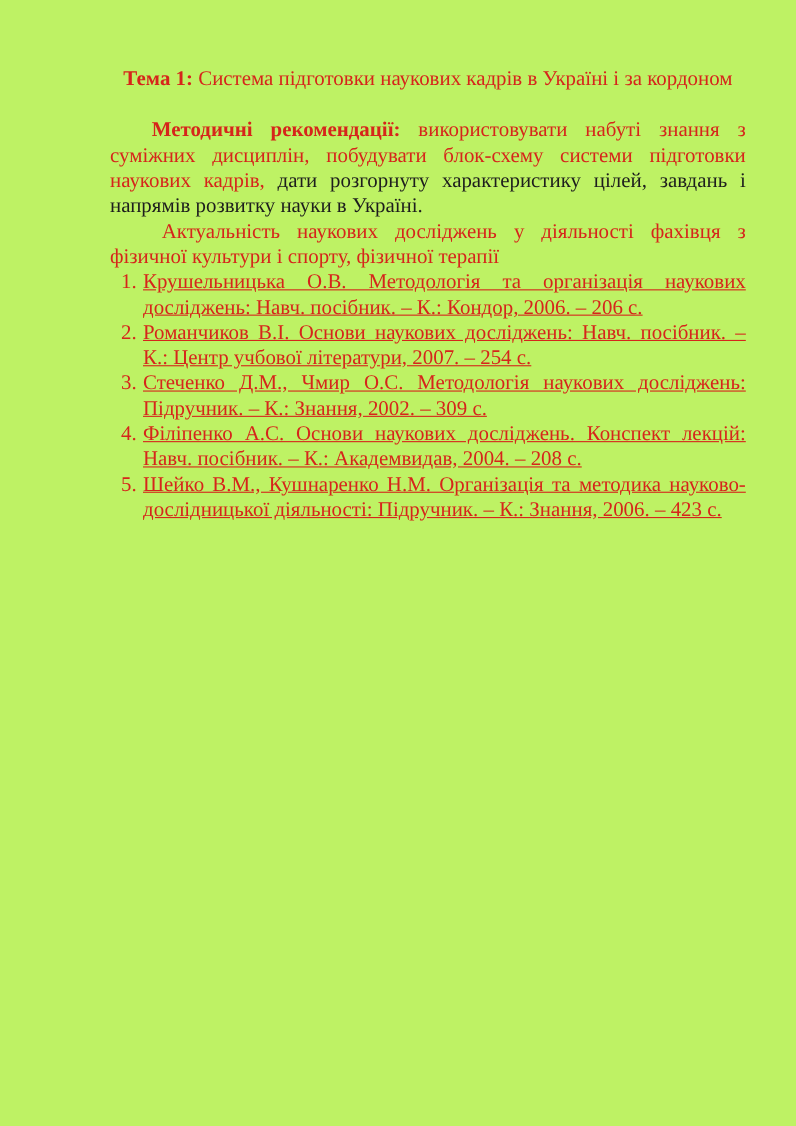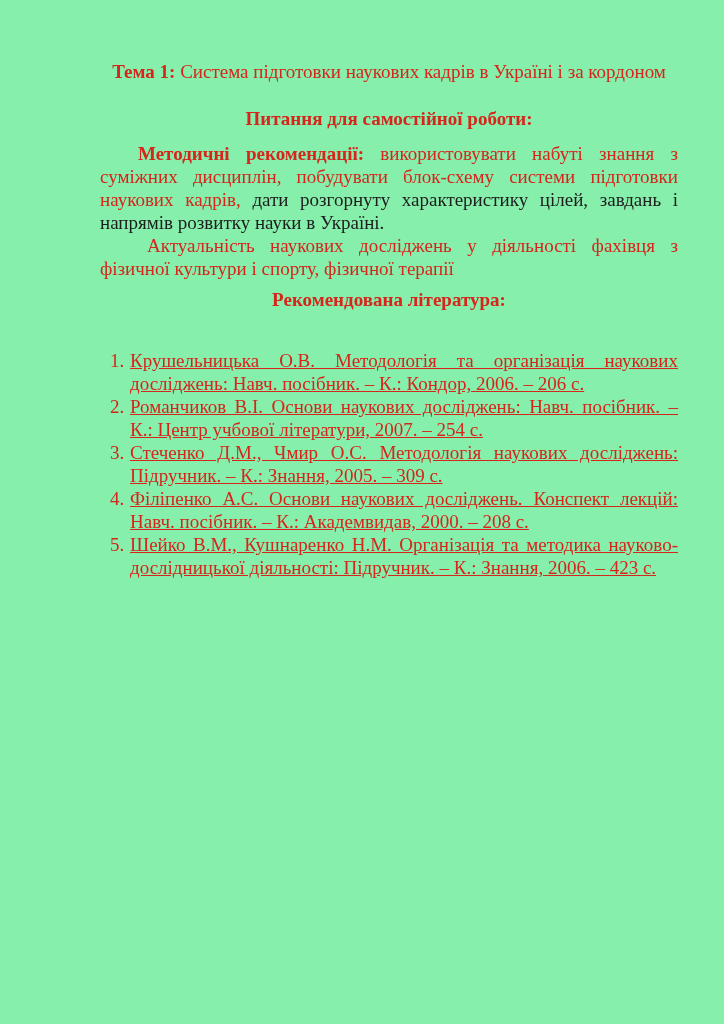--- a/index.html
+++ b/index.html
@@ -11,21 +11,21 @@
     padding: 0;
   }
   body {
     background: #ffffff;
     font-family: "Liberation Serif", "DejaVu Serif", serif;
   }
   .page {
     position: relative;
     width: 724px;
     height: 1024px;
-    background: #86efac;
+    background: #bef264;
     overflow: hidden;
     box-sizing: border-box;
     padding-top: 60px;
   }
   .content {
     margin-left: 100px;
     width: 578px;
     font-size: 19px;
     line-height: 23px;
     color: var(--red);
@@ -86,44 +86,42 @@
   }
 </style>
 </head>
 <body style="background: rgb(255, 255, 255);">
 
 <div class="page">
   <div class="content">
 
     <p class="doc-title"><span class="bold">Тема 1:</span><span> Система підготовки наукових кадрів в Україні і за кордоном</span></p>
 
-    <p class="centered-heading">Питання для самостійної роботи:</p>
 
     <p class="para methodical"><span class="bold red-part">Методичні рекомендації:</span><span class="red-part"> використовувати набуті знання з суміжних дисциплін, побудувати блок-схему системи підготовки наукових кадрів,</span><span class="black-part"> дати розгорнуту характеристику цілей, завдань і напрямів розвитку науки в Україні.</span></p>
 
     <p class="para q-body">Актуальність наукових досліджень у діяльності фахівця з фізичної культури і спорту, фізичної терапії</p>
 
-    <p class="centered-heading lit-heading">Рекомендована література:</p>
 
     <div class="lit-list">
       <div class="lit-item">
         <span class="num">1.</span>
         <span class="txt">Крушельницька О.В. Методологія та організація наукових досліджень: Навч. посібник. – К.: Кондор, 2006. – 206 с.</span>
       </div>
       <div class="lit-item">
         <span class="num">2.</span>
         <span class="txt">Романчиков В.І. Основи наукових досліджень: Навч. посібник. – К.: Центр учбової літератури, 2007. – 254 с.</span>
       </div>
       <div class="lit-item">
         <span class="num">3.</span>
-        <span class="txt">Стеченко Д.М., Чмир О.С. Методологія наукових досліджень: Підручник. – К.: Знання, 2005. – 309 с.</span>
+        <span class="txt">Стеченко Д.М., Чмир О.С. Методологія наукових досліджень: Підручник. – К.: Знання, 2002. – 309 с.</span>
       </div>
       <div class="lit-item">
         <span class="num">4.</span>
-        <span class="txt">Філіпенко А.С. Основи наукових досліджень. Конспект лекцій: Навч. посібник. – К.: Академвидав, 2000. – 208 с.</span>
+        <span class="txt">Філіпенко А.С. Основи наукових досліджень. Конспект лекцій: Навч. посібник. – К.: Академвидав, 2004. – 208 с.</span>
       </div>
       <div class="lit-item">
         <span class="num">5.</span>
         <span class="txt">Шейко В.М., Кушнаренко Н.М. Організація та методика науково-дослідницької діяльності: Підручник. – К.: Знання, 2006. – 423 с.</span>
       </div>
     </div>
 
   </div>
 </div>
 

